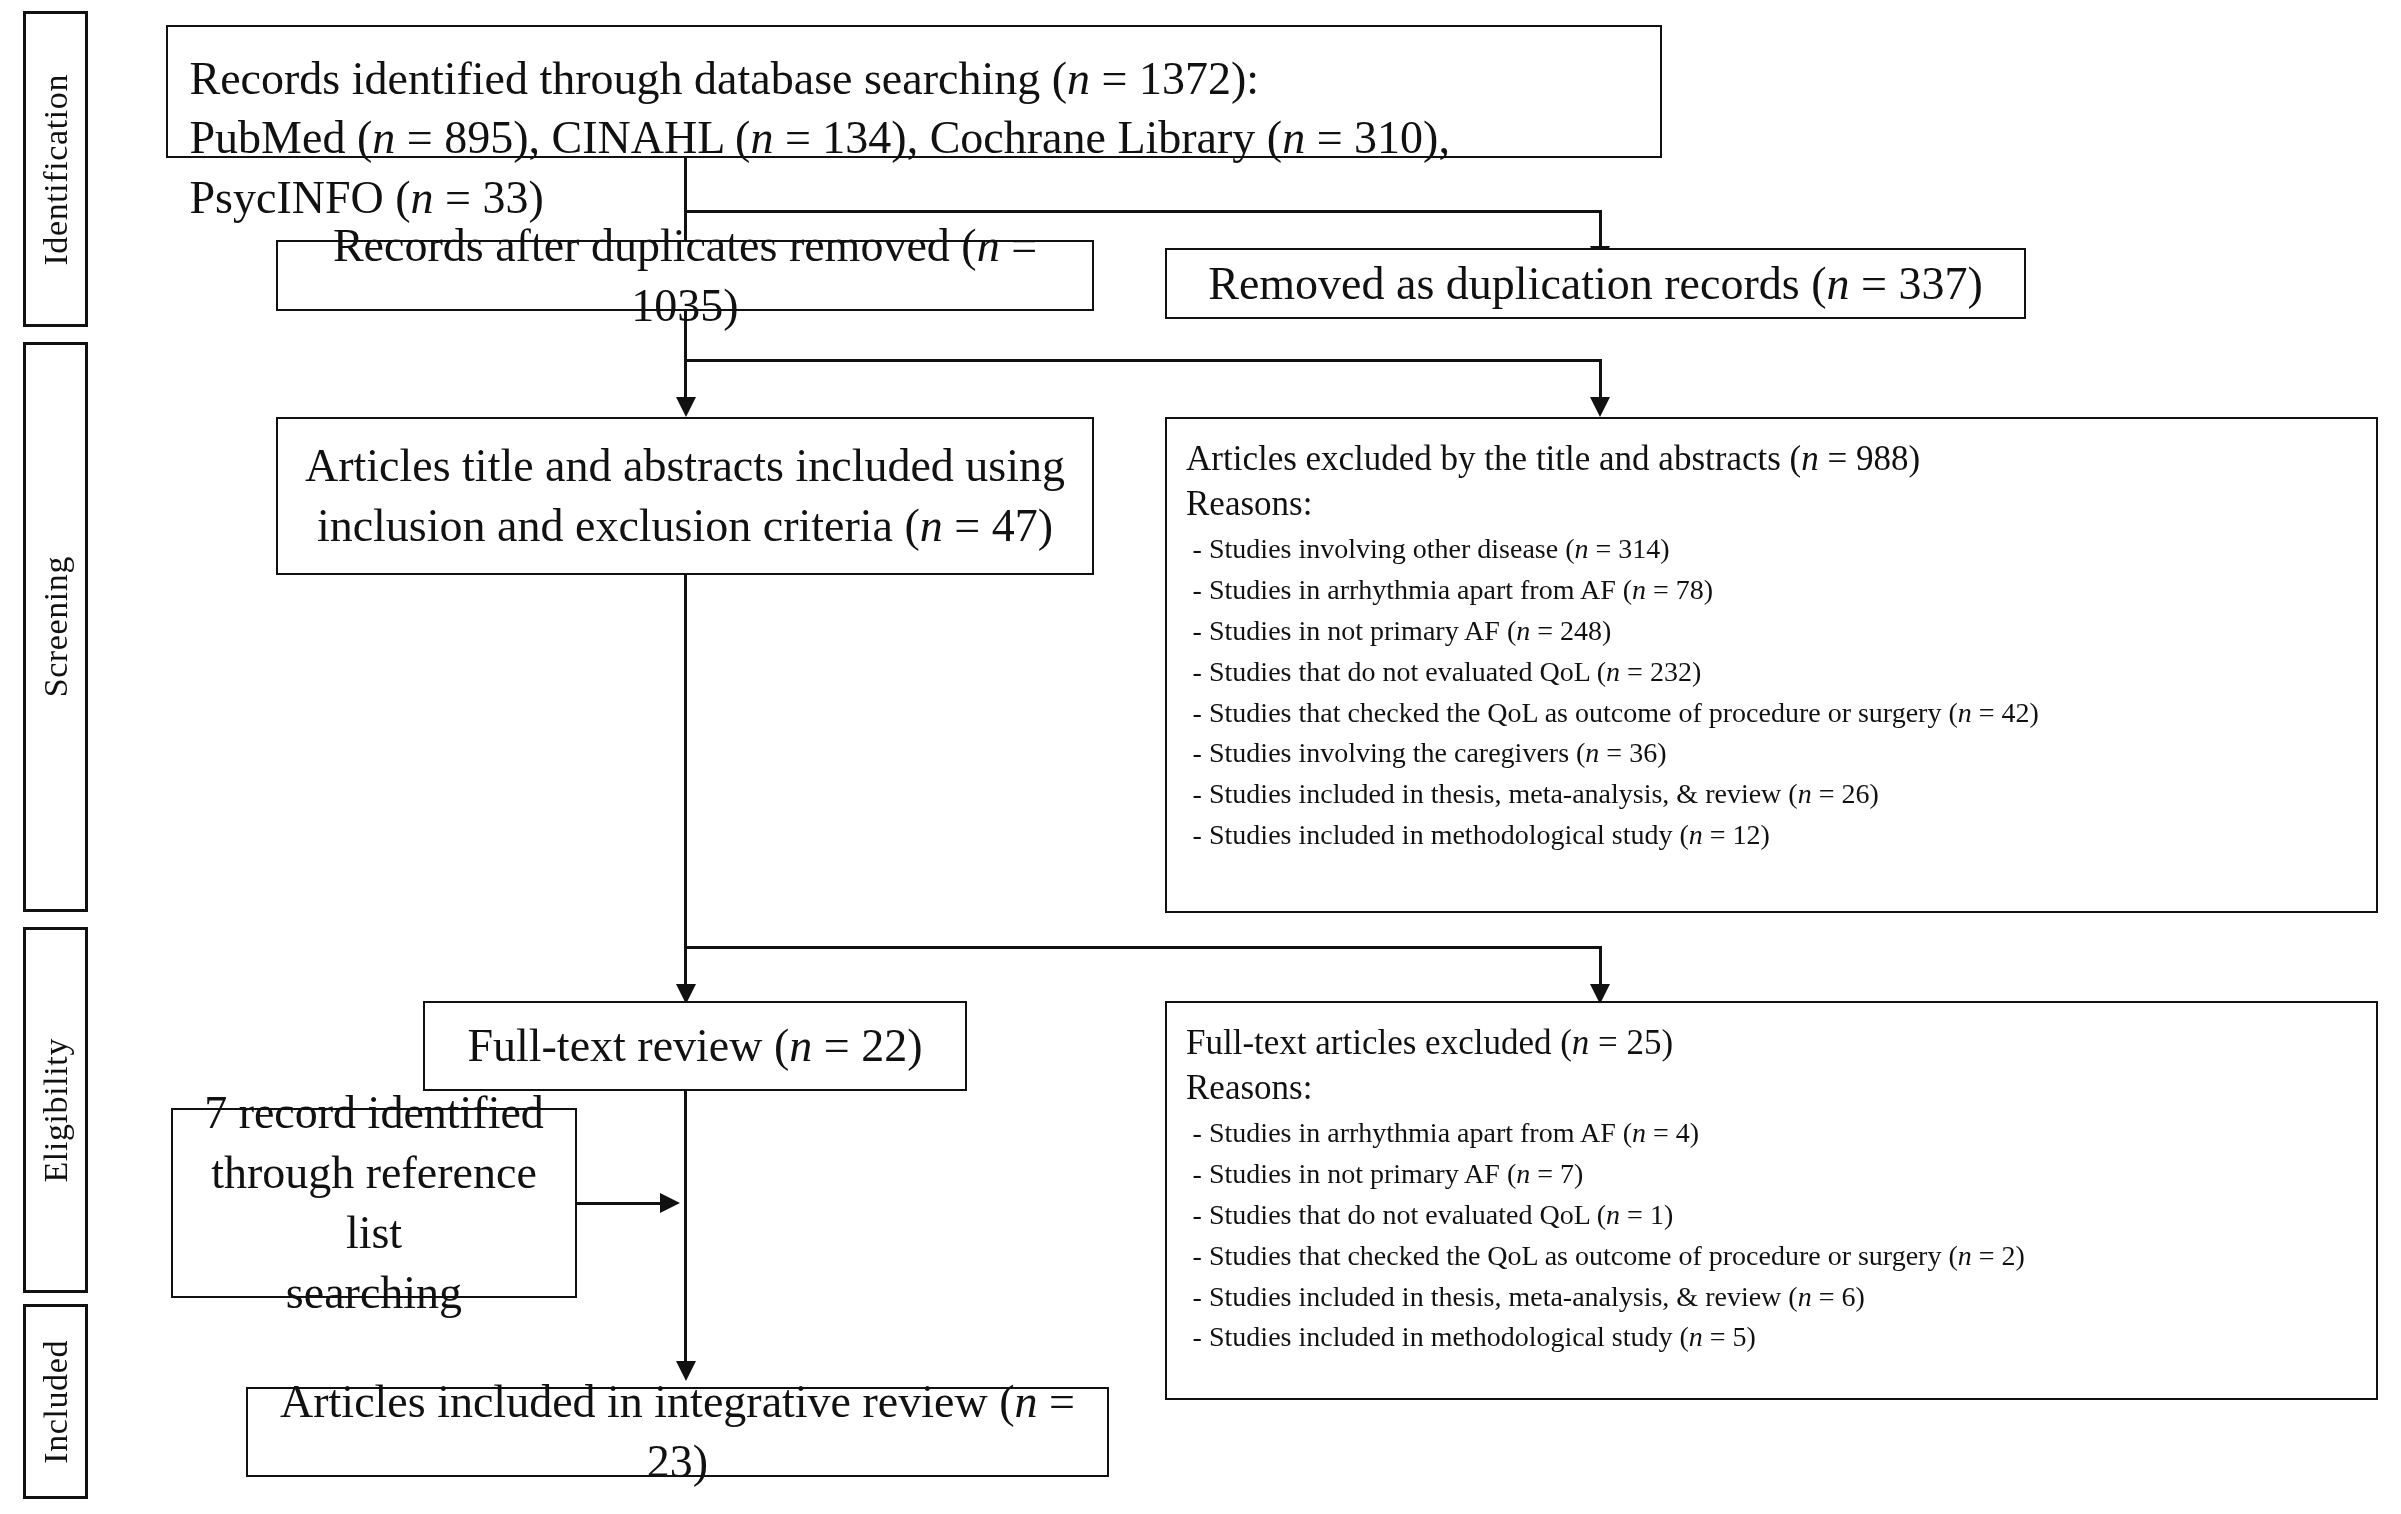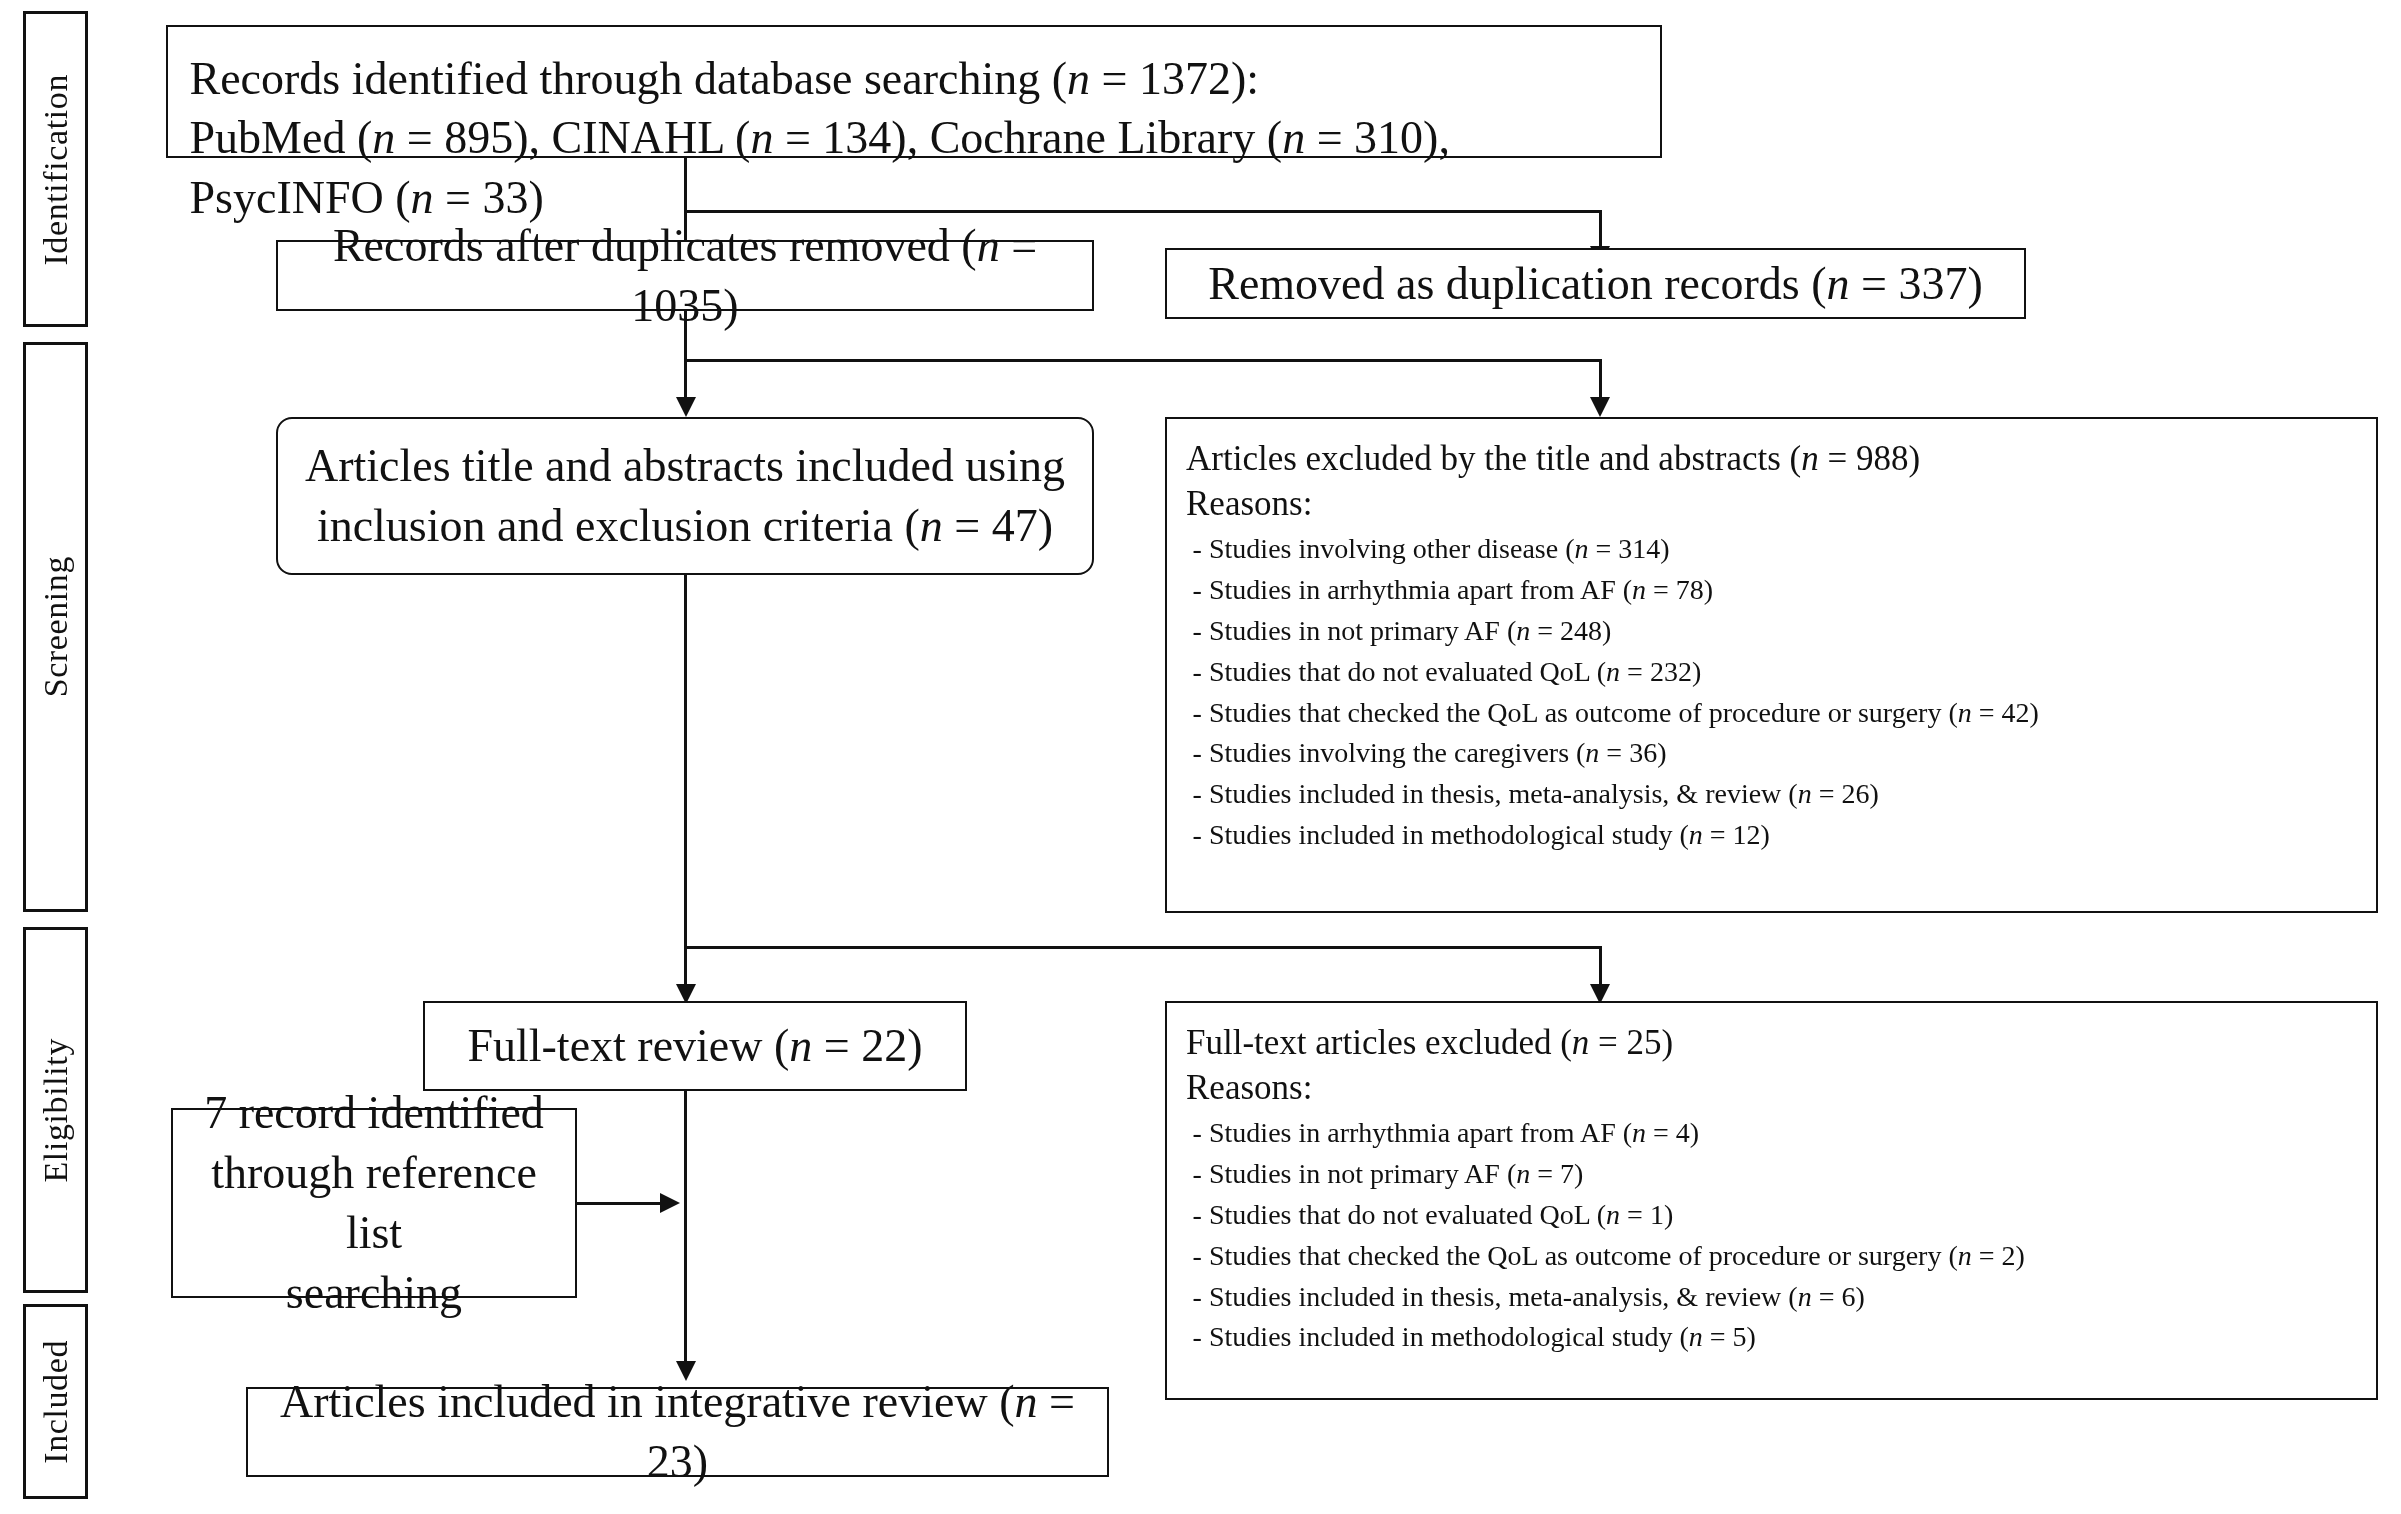--- a/index.html
+++ b/index.html
@@ -150,21 +150,21 @@
     <div class="box-text">Removed as duplication records (<em class="n">n</em> = 337)</div>
   </div>
 
   <div class="vline" style="left:684px; top:311px; height:51px;"></div>
   <div class="hline" style="left:684px; top:359px; width:918px;"></div>
   <div class="vline" style="left:684px; top:359px; height:39px;"></div>
   <div class="arrow-down" style="left:676px; top:397px;"></div>
   <div class="vline" style="left:1599px; top:359px; height:39px;"></div>
   <div class="arrow-down" style="left:1590px; top:397px;"></div>
 
-  <div class="box centered" style="left:276px; top:417px; width:818px; height:158px;border-radius:16px;">
+  <div class="box centered" style="left:276px; top:417px; width:818px; height:158px;">
     <div class="box-text">
       <div>Articles title and abstracts included using</div>
       <div>inclusion and exclusion criteria (<em class="n">n</em> = 47)</div>
     </div>
   </div>
 
   <div class="box lefted" style="left:1165px; top:417px; width:1213px; height:496px;">
     <div class="box-text-left">
       <div>Articles excluded by the title and abstracts (<em class="n">n</em> = 988)</div>
       <div>Reasons:</div>

